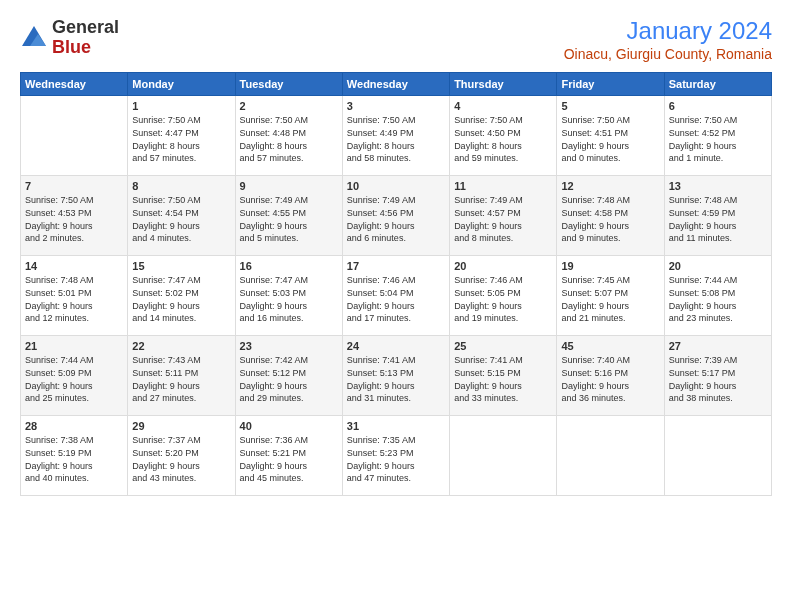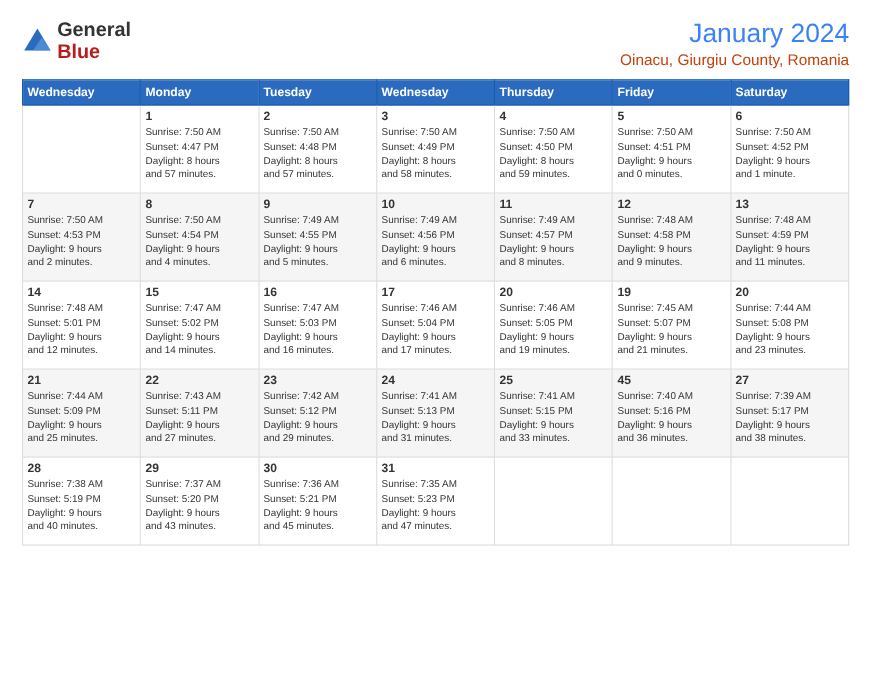--- a/index.html
+++ b/index.html
@@ -333,21 +333,21 @@
 and 40 minutes.</div>
           </td>
           <td>
             <span class="day-number">29</span>
             <div class="day-info" style="white-space: pre-line;">Sunrise: 7:37 AM
 Sunset: 5:20 PM
 Daylight: 9 hours
 and 43 minutes.</div>
           </td>
           <td>
-            <span class="day-number">30</span>
+            <span class="day-number">40</span>
             <div class="day-info" style="white-space: pre-line;">Sunrise: 7:36 AM
 Sunset: 5:21 PM
 Daylight: 9 hours
 and 45 minutes.</div>
           </td>
           <td>
             <span class="day-number">31</span>
             <div class="day-info" style="white-space: pre-line;">Sunrise: 7:35 AM
 Sunset: 5:23 PM
 Daylight: 9 hours

